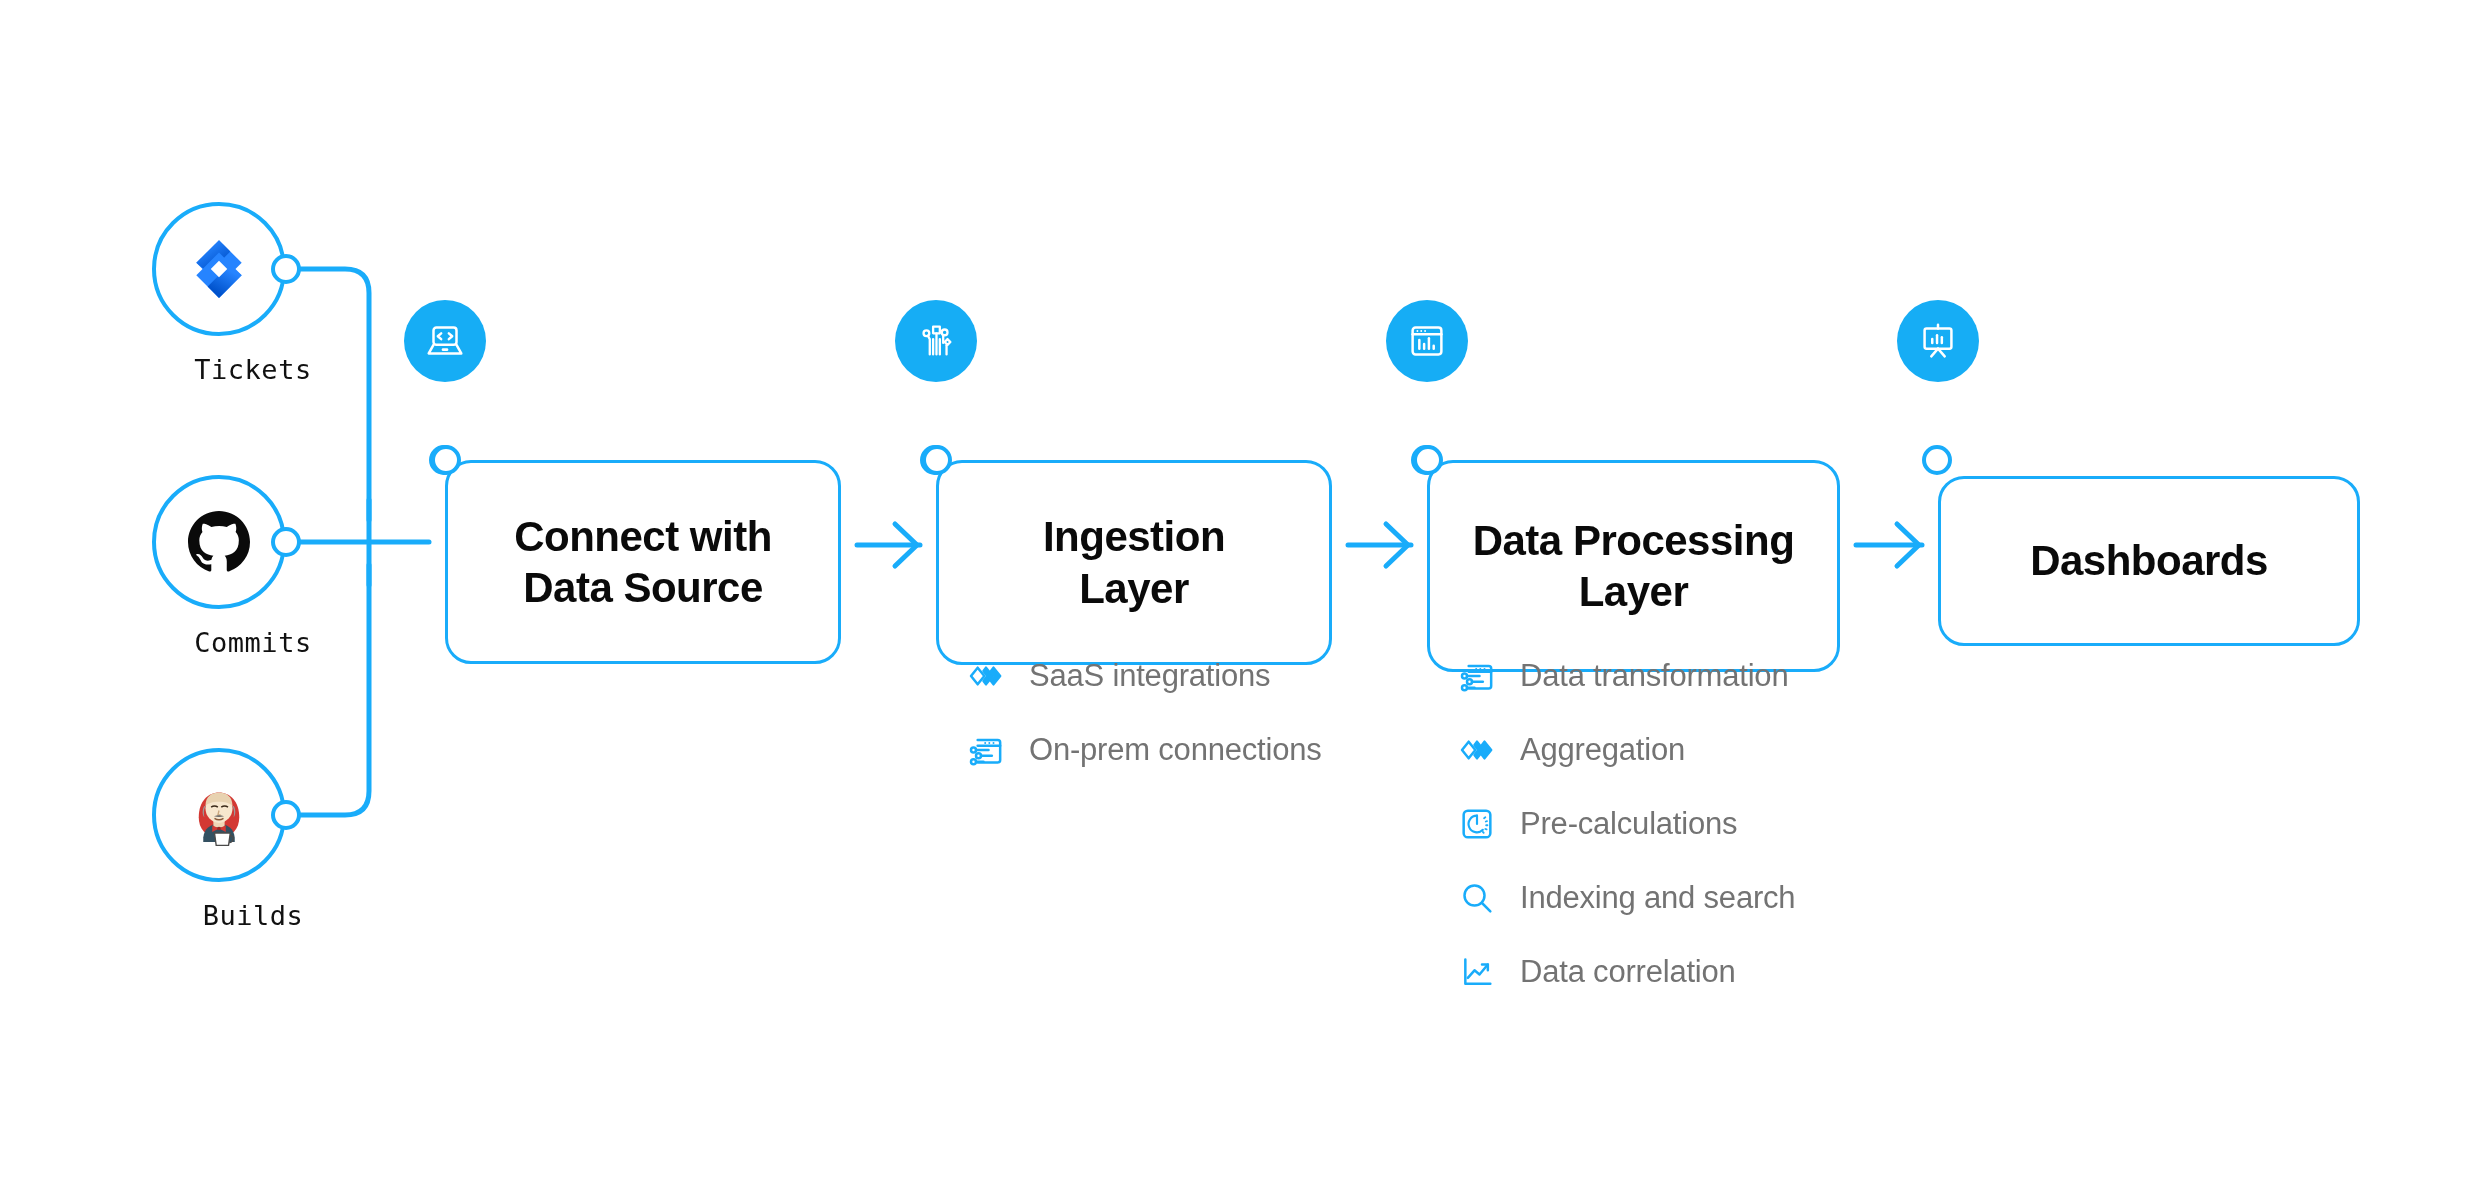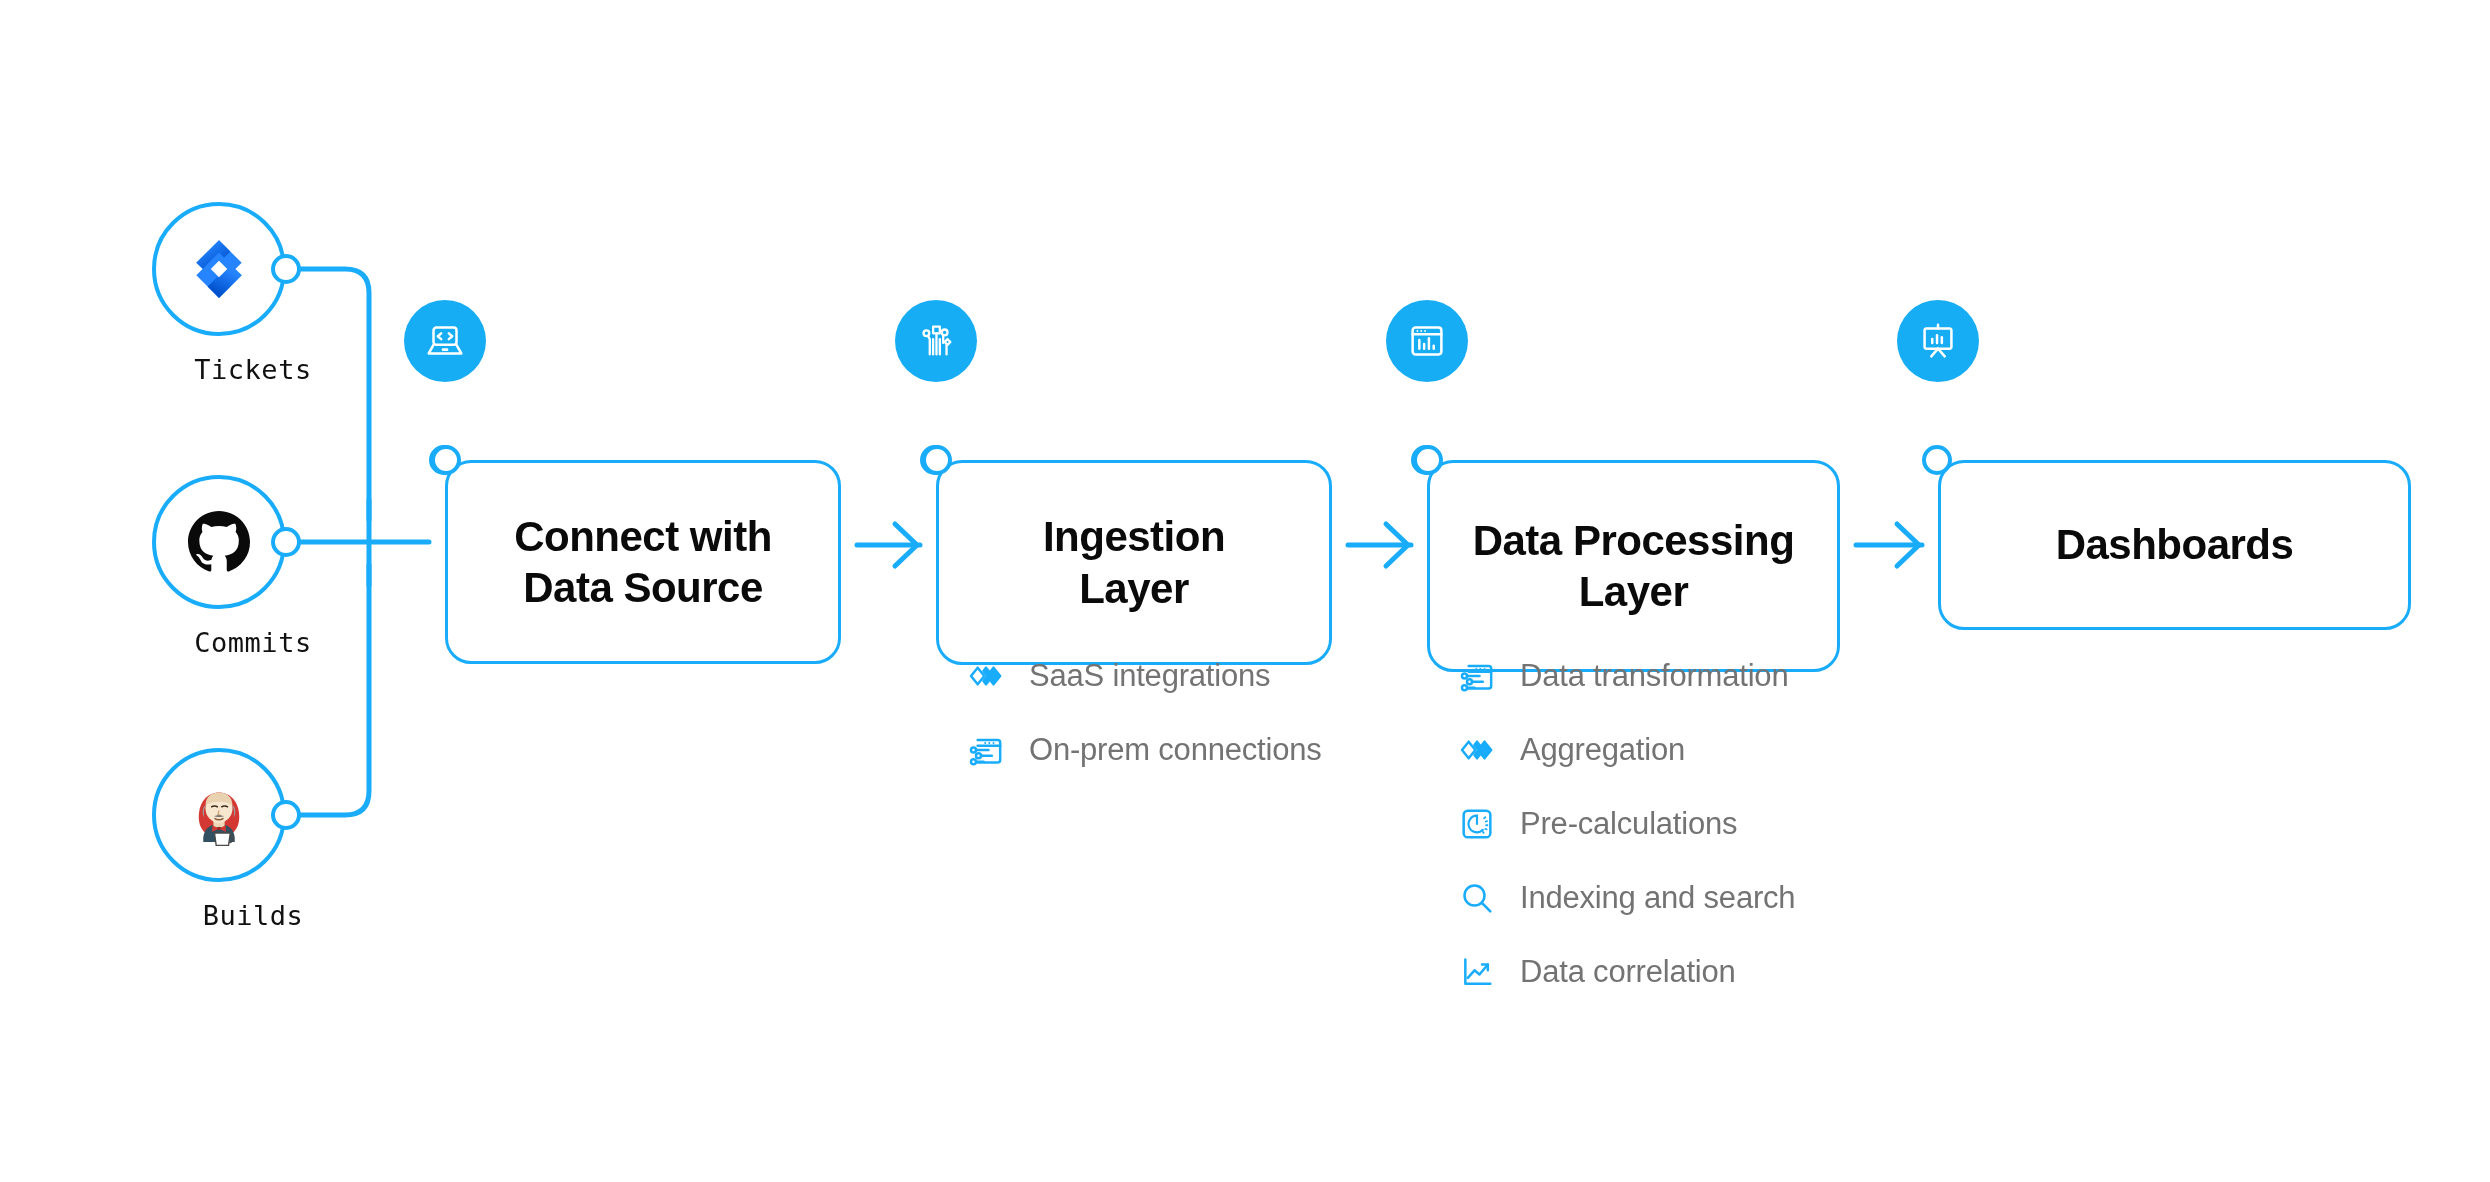--- a/index.html
+++ b/index.html
@@ -337,21 +337,21 @@
       <svg viewBox="0 0 48 48" width="46" height="46" fill="none" stroke="#ffffff" stroke-width="2.6" stroke-linecap="round" stroke-linejoin="round">
         <path d="M24 7 L24 11"></path>
         <rect x="10" y="11" width="28" height="21" rx="2"></rect>
         <path d="M24 32 L17 40"></path>
         <path d="M24 32 L31 40"></path>
         <path d="M18 26 L18 22"></path>
         <path d="M23 26 L23 18"></path>
         <path d="M28 26 L28 20"></path>
       </svg>
     </div>
-    <div class="stage-box" style="width:473px; height:170px;">
+    <div class="stage-box" style="width:422px; height:170px;margin-top:16px;">
       <div class="stage-title" style="white-space:pre-line;">Dashboards</div>
     </div>
     <div class="port left"></div>
   </div>
 
   <div class="feature-list" style="left:965px; top:650px;">
     <div class="feature-item">
       <span class="feature-icon">
         <svg viewBox="0 0 48 48" width="40" height="40" fill="none" stroke="#19ACFA" stroke-width="3" stroke-linejoin="round">
           <path d="M14 14 L22 24 L14 34 L6 24 Z"></path>

